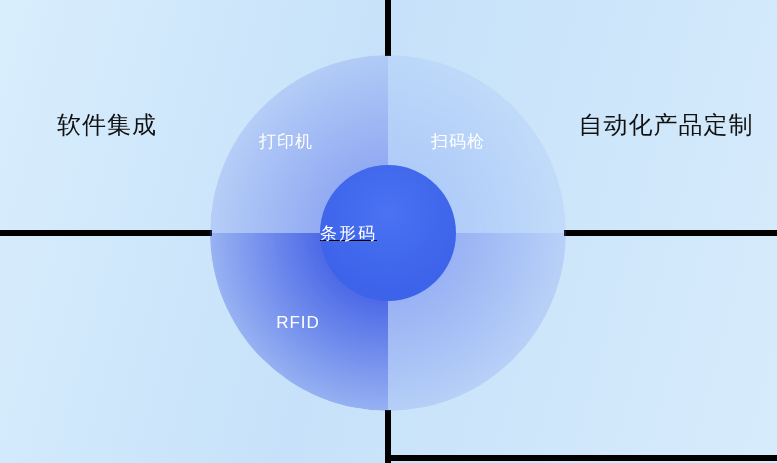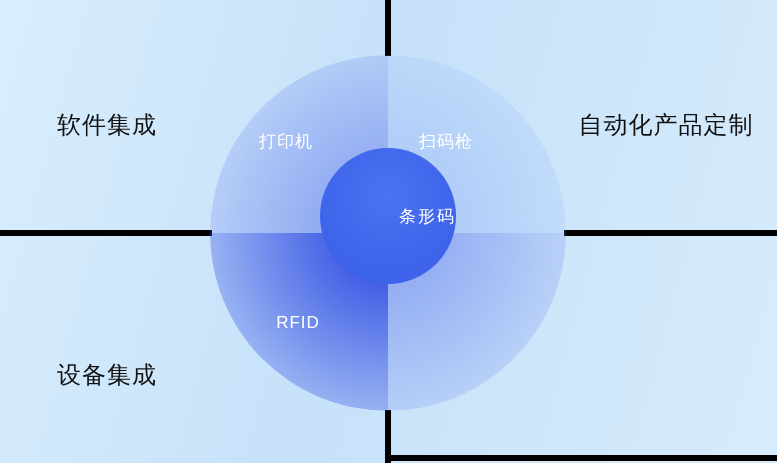--- a/index.html
+++ b/index.html
@@ -62,35 +62,36 @@
   }
   .q-label {
     position: absolute;
     transform: translate(-50%, -50%);
     color: var(--label-light, #ffffff);
     font-size: 17px;
     letter-spacing: 1px;
     white-space: nowrap;
   }
   .ql-tl { left: 76px;  top: 86px; }
-  .ql-tr { left: 236px; top: 86px; }
+  .ql-tr { left: 248px; top: 86px; }
   .ql-bl { left: 88px;  top: 268px; text-align: right; }
   .ql-br { left: 257px; top: 267px; }
 
   
   .center-circle {
     position: absolute;
-    left: 320px; top: 148px;
+    left: 320px; top: 165px;
     width: 136px; height: 136px;
     border-radius: 50%;
     background: radial-gradient(circle at 50% 35%, #4a72f2 0%, var(--center-circle, #3c63e9) 70%);
     display: flex;
     align-items: center;
-    justify-content: flex-end;
+    justify-content: flex-start;
     z-index: 4;
+    text-decoration: underline;
   }
   .center-circle span {
     color: var(--label-light, #ffffff);
     font-size: 17px;
     letter-spacing: 2px;
     white-space: nowrap;
   }
 </style>
 </head>
 <body>
@@ -98,21 +99,20 @@
 <div class="stage">
 
   <div class="line v-top"></div>
   <div class="line v-bottom"></div>
   <div class="line h-left"></div>
   <div class="line h-right"></div>
   <div class="line h-bottom"></div>
 
   <div class="corner-label cl-tl">软件集成</div>
   <div class="corner-label cl-tr">自动化产品定制</div>
-  <div class="corner-label cl-bl">设备集成</div>
 
   <div class="big-circle">
     <div class="quarter q-tl"></div>
     <div class="quarter q-tr"></div>
     <div class="quarter q-bl"></div>
     <div class="quarter q-br"></div>
   </div>
 
   <div class="circle-labels">
     <span class="q-label ql-tl">打印机</span>

